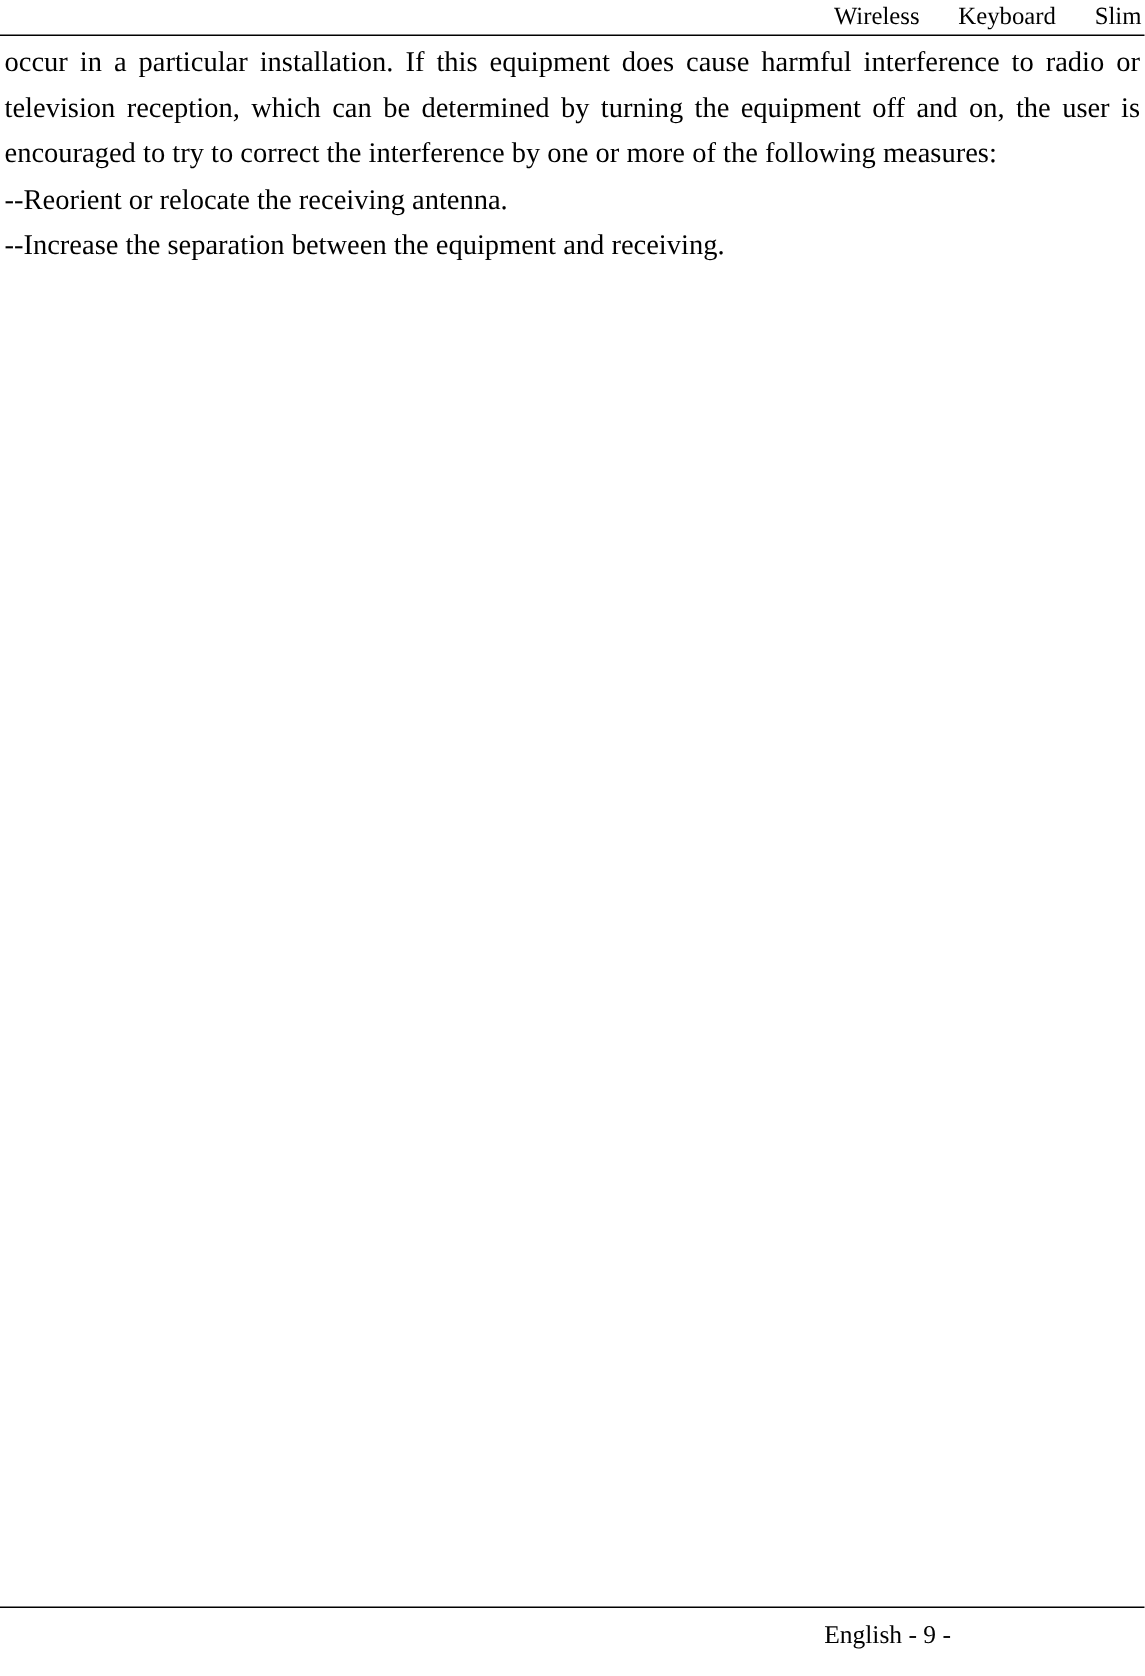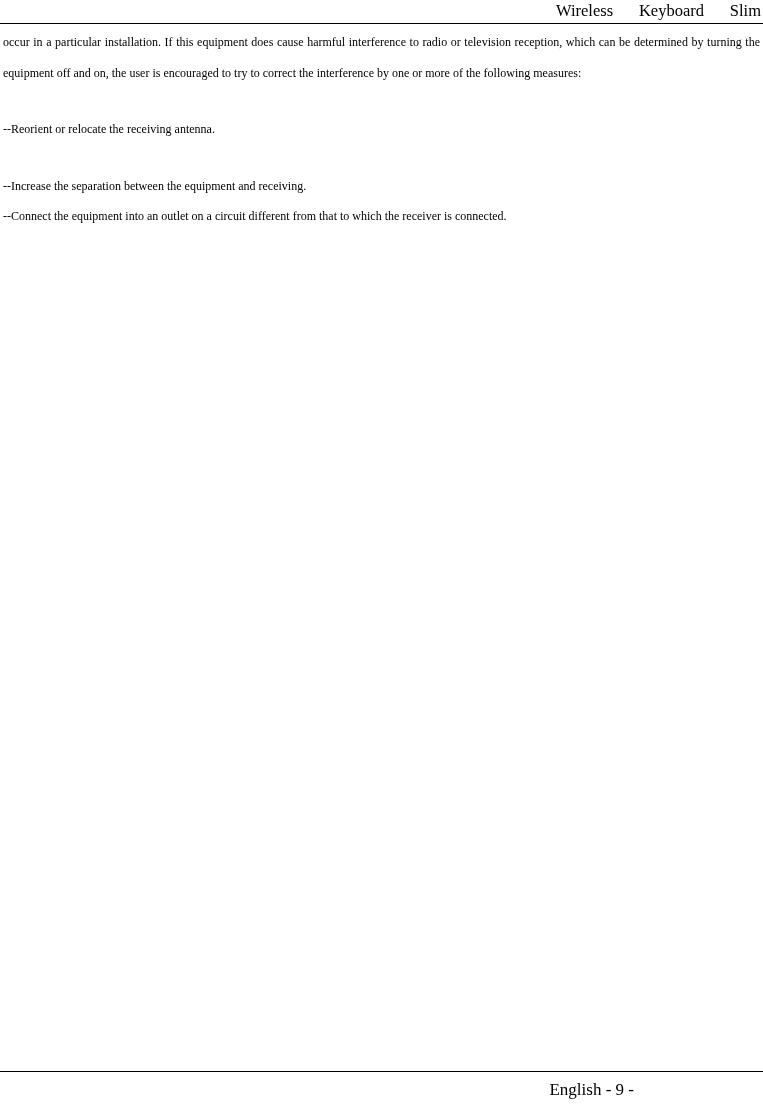--- a/index.html
+++ b/index.html
@@ -51,29 +51,28 @@
     border-top: 1.2px solid #000000;
   }
   
   .content {
     position: absolute;
     left: 3px;
     top: 27px;
     width: 757px;
   }
   .para {
-    font-size: 12px;
+    font-size: 19px;
     line-height: 30.5px;
     text-align: justify;
     text-justify: inter-word;
     margin: 0;
   }
   .para.nojustify {
     text-align: left;
-    margin-top: 26px;
   }
   
   .footer {
     position: absolute;
     left: 0;
     bottom: 0;
     width: 638px;
     height: 46px;
   }
   .footer-rule {
@@ -100,21 +99,20 @@
 
   <div class="header">
     <div class="header-title">Wireless Keyboard Slim</div>
     <div class="header-rule"></div>
   </div>
 
   <div class="content">
     <p class="para">occur in a particular installation. If this equipment does cause harmful interference to radio or television reception, which can be determined by turning the equipment off and on, the user is encouraged to try to correct the interference by one or more of the following measures:</p>
     <p class="para nojustify">--Reorient or relocate the receiving antenna.</p>
     <p class="para nojustify">--Increase the separation between the equipment and receiving.</p>
-    <p class="para">--Connect the equipment into an outlet on a circuit different from that to which the receiver is connected.</p>
   </div>
 
   <div class="footer">
     <div class="footer-rule"></div>
     <div class="footer-text">English - 9 -</div>
   </div>
 
 </div>
 
 </body></html>

